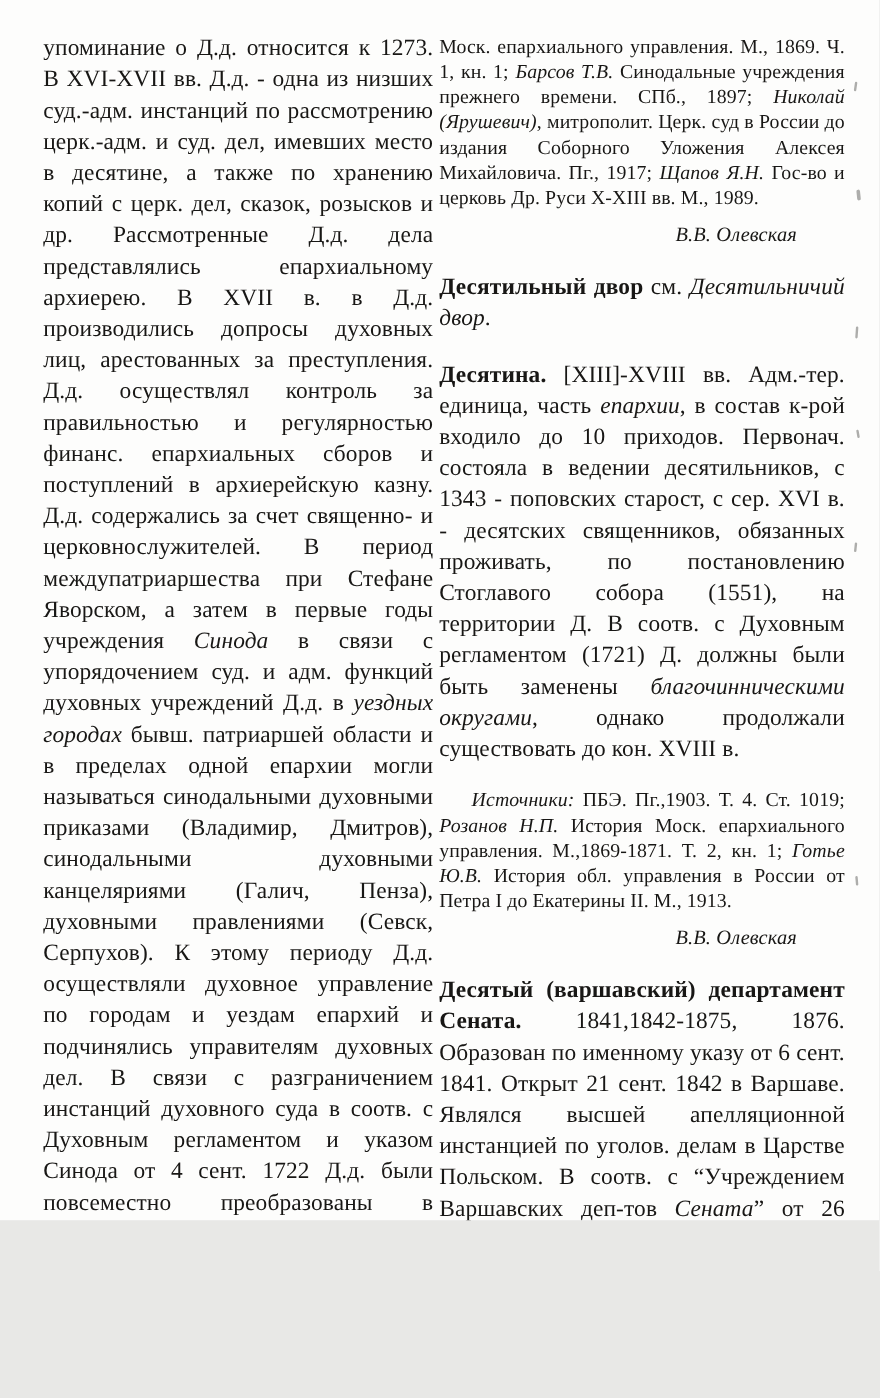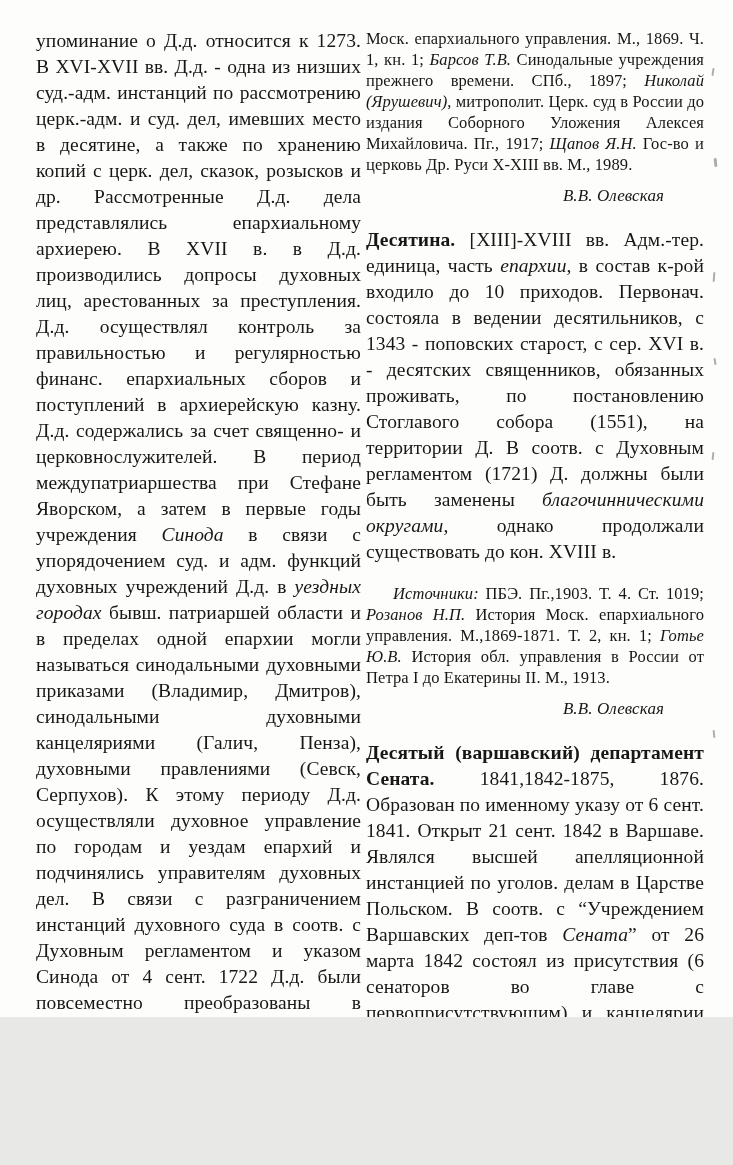--- a/index.html
+++ b/index.html
@@ -58,20 +58,21 @@
     <div class="block synonym">
       <div><span class="seg-n">Синоним:</span></div>
       <div><span class="seg-b">Десятильный двор</span></div>
     </div>
     <p class="block sources indent-first"><span class="seg-i">Источники:</span><span class="seg-n"> ПСЗ I. Т. 3. № 1601; Т. 4. № 4081; ПБЭ. СПб.,1903. Т. 4; ППБЭС. СПб.,б/г. Т. 2; </span></p>
   </div>
 
   <div class="col col-right">
     <p class="block sources continued"><span class="seg-n">Моск. епархиального управления. М., 1869. Ч. 1, кн. 1; </span><span class="seg-i">Барсов Т.В.</span><span class="seg-n"> Синодальные учреждения прежнего времени. СПб., 1897; </span><span class="seg-i">Николай (Ярушевич)</span><span class="seg-n">, митрополит. Церк. суд в России до издания Соборного Уложения Алексея Михайловича. Пг., 1917; </span><span class="seg-i">Щапов Я.Н.</span><span class="seg-n"> Гос-во и церковь Др. Руси X-XIII вв. М., 1989.</span></p>
     <p class="block signature"><span class="seg-i">В.В. Олевская</span></p>
+    <p class="block entry"><span class="seg-b">Десятильный двор</span><span class="seg-n"> см. </span><span class="seg-i">Десятильничий двор</span><span class="seg-n">.</span></p>
     <p class="block entry"><span class="seg-b">Десятина.</span><span class="seg-n"> [XIII]-XVIII вв. Адм.-тер. единица, часть </span><span class="seg-i">епархии</span><span class="seg-n">, в состав к-рой входило до 10 приходов. Первонач. состояла в ведении десятильников, с 1343 - поповских старост, с сер. XVI в. - десятских священников, обязанных проживать, по постановлению Стоглавого собора (1551), на территории Д. В соотв. с Духовным регламентом (1721) Д. должны были быть заменены </span><span class="seg-i">благочинническими округами</span><span class="seg-n">, однако продолжали существовать до кон. XVIII в.</span></p>
     <p class="block sources indent-first"><span class="seg-i">Источники:</span><span class="seg-n"> ПБЭ. Пг.,1903. Т. 4. Ст. 1019; </span><span class="seg-i">Розанов Н.П.</span><span class="seg-n"> История Моск. епархиального управления. М.,1869-1871. Т. 2, кн. 1; </span><span class="seg-i">Готье Ю.В.</span><span class="seg-n"> История обл. управления в России от Петра I до Екатерины II. М., 1913.</span></p>
     <p class="block signature"><span class="seg-i">В.В. Олевская</span></p>
     <p class="block entry"><span class="seg-b">Десятый (варшавский) департамент Сената.</span><span class="seg-n"> 1841,1842-1875, 1876. Образован по именному указу от 6 сент. 1841. Открыт 21 сент. 1842 в Варшаве. Являлся высшей апелляционной инстанцией по уголов. делам в Царстве Польском. В соотв. с “Учреждением Варшавских деп-тов </span><span class="seg-i">Сената</span><span class="seg-n">” от 26 марта 1842 состоял из присутствия (6 сенаторов во главе с первоприсутствующим) и канцелярии во главе с обер-прокурором. В ней также были 2 его по-</span></p>
   </div>
 
   <div class="page-number">50</div>
 
   <div class="artifact" style="left:712px; top:68px;  width:2px; height:8px; transform:rotate(8deg);"></div>
   <div class="artifact" style="left:714px; top:158px; width:3px; height:9px; transform:rotate(-6deg);"></div>

